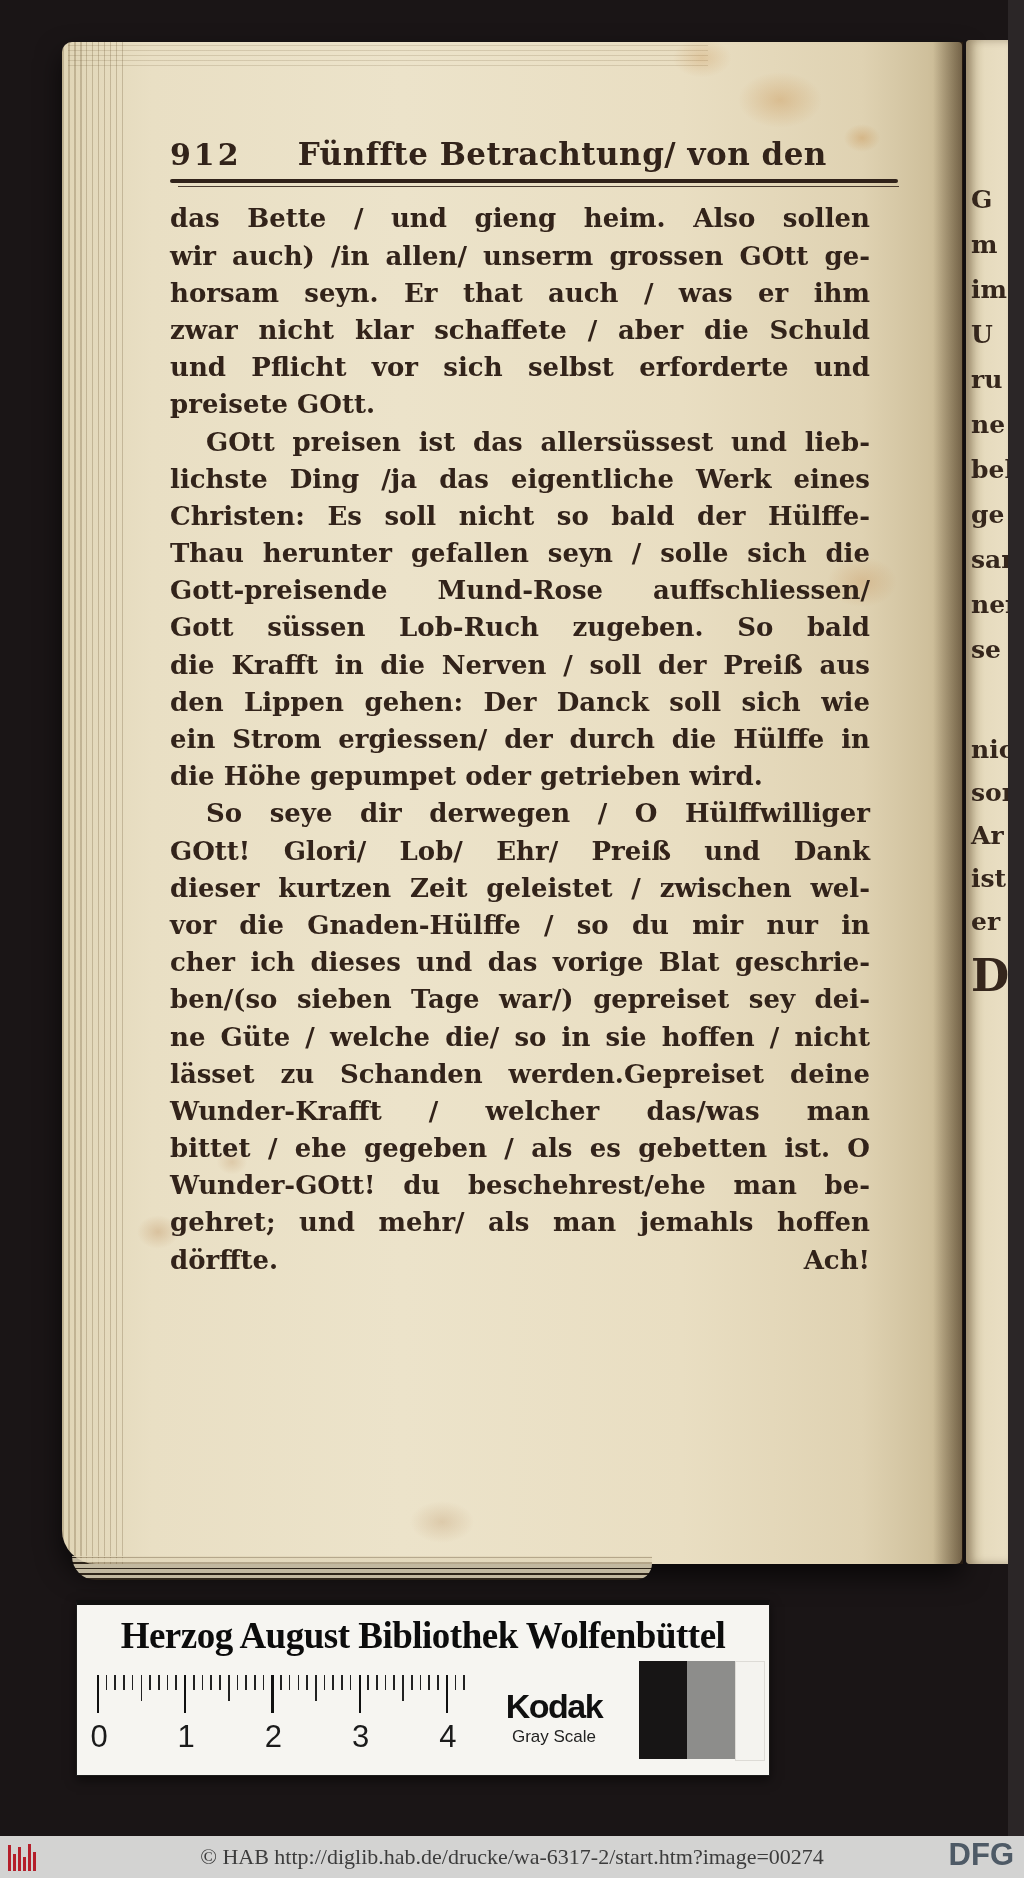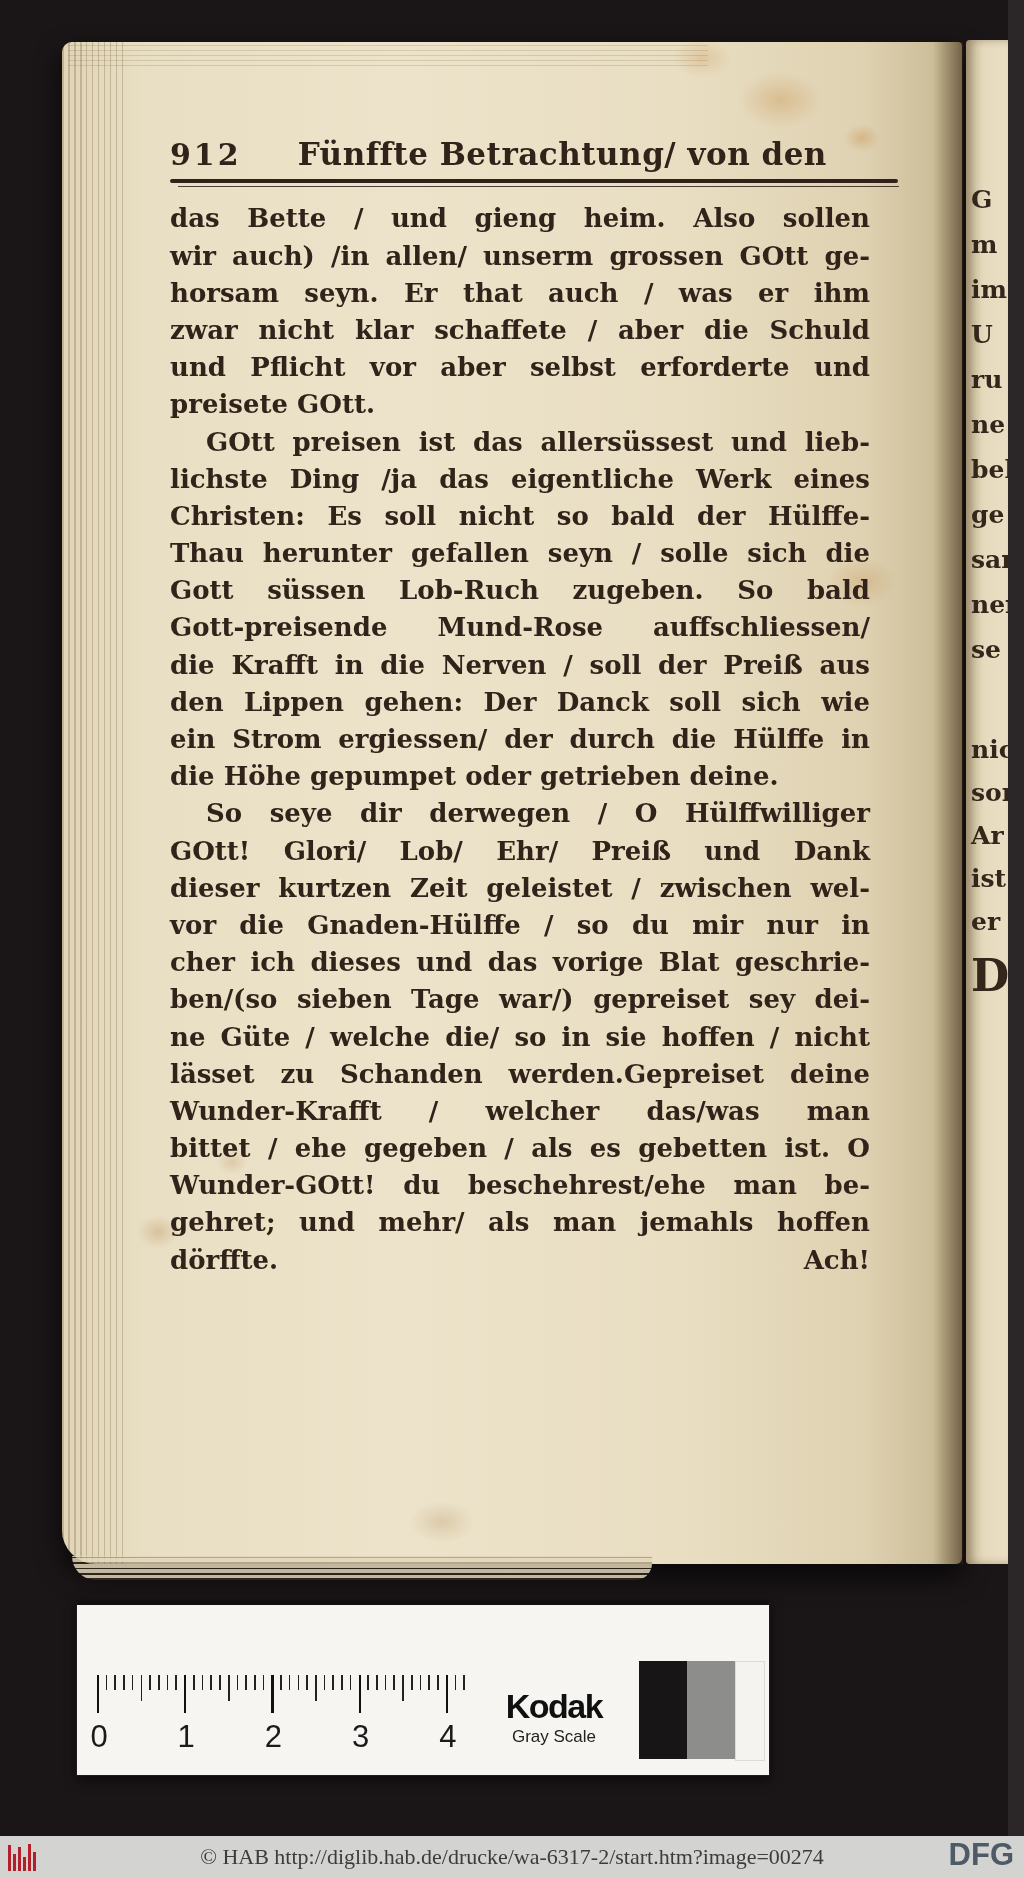--- a/index.html
+++ b/index.html
@@ -101,32 +101,32 @@
         <span class="pagenum">912</span>
         <span class="running-title">Fünffte Betrachtung/ von den</span>
       </div>
       <div class="rule1"></div>
       <div class="rule2"></div>
       <div class="body">
           <div class="bline">das Bette / und gieng heim.  Also sollen</div>
           <div class="bline">wir auch) /in allen/ unserm grossen GOtt ge-</div>
           <div class="bline">horsam seyn.  Er that auch / was er ihm</div>
           <div class="bline">zwar nicht klar schaffete / aber die Schuld</div>
-          <div class="bline">und Pflicht vor aber selbst erforderte und</div>
+          <div class="bline">und Pflicht vor sich selbst erforderte und</div>
           <div class="bline last">preisete GOtt.</div>
           <div class="bline indent">GOtt preisen ist das allersüssest und lieb-</div>
           <div class="bline">lichste Ding /ja das eigentliche Werk eines</div>
           <div class="bline">Christen: Es soll nicht so bald der Hülffe-</div>
           <div class="bline">Thau herunter gefallen seyn / solle sich die</div>
+          <div class="bline">Gott-preisende Mund-Rose auffschliessen/</div>
           <div class="bline">Gott süssen Lob-Ruch zugeben.  So bald</div>
-          <div class="bline">Gott-preisende Mund-Rose auffschliessen/</div>
           <div class="bline">die Krafft in die Nerven / soll der Preiß aus</div>
           <div class="bline">den Lippen gehen: Der Danck soll sich wie</div>
           <div class="bline">ein Strom ergiessen/ der durch die Hülffe in</div>
-          <div class="bline last">die Höhe gepumpet oder getrieben deine.</div>
+          <div class="bline last">die Höhe gepumpet oder getrieben wird.</div>
           <div class="bline indent">So seye dir derwegen / O Hülffwilliger</div>
           <div class="bline">GOtt! Glori/ Lob/ Ehr/ Preiß und Dank</div>
           <div class="bline">dieser kurtzen Zeit geleistet / zwischen wel-</div>
           <div class="bline">vor die Gnaden-Hülffe / so du mir nur in</div>
           <div class="bline">cher ich dieses und das vorige Blat geschrie-</div>
           <div class="bline">ben/(so sieben Tage war/) gepreiset sey dei-</div>
           <div class="bline">ne Güte / welche die/ so in sie hoffen / nicht</div>
           <div class="bline">lässet zu Schanden werden.Gepreiset deine</div>
           <div class="bline">Wunder-Krafft / welcher das/was man</div>
           <div class="bline">bittet / ehe gegeben / als es gebetten ist. O</div>
@@ -160,20 +160,21 @@
         <div class="frag" style="top: 695px;">nic</div>
         <div class="frag" style="top: 738px;">son</div>
         <div class="frag" style="top: 781px;">Ar</div>
         <div class="frag" style="top: 824px;">ist</div>
         <div class="frag" style="top: 867px;">er</div>
         <div class="frag" style="top: 910px;">D</div>
       </div>
   </div>
 
   <div class="banner">
+    <div class="banner-title">Herzog August Bibliothek Wolfenbüttel</div>
     <div class="ruler">
       <div class="ticks mm"></div>
       <div class="ticks half"></div>
       <div class="ticks cm"></div>
       <div class="nums">
           <div class="rnum" style="left: 2px;">0</div>
           <div class="rnum" style="left: 89.2px;">1</div>
           <div class="rnum" style="left: 176.4px;">2</div>
           <div class="rnum" style="left: 263.6px;">3</div>
           <div class="rnum" style="left: 350.8px;">4</div>

